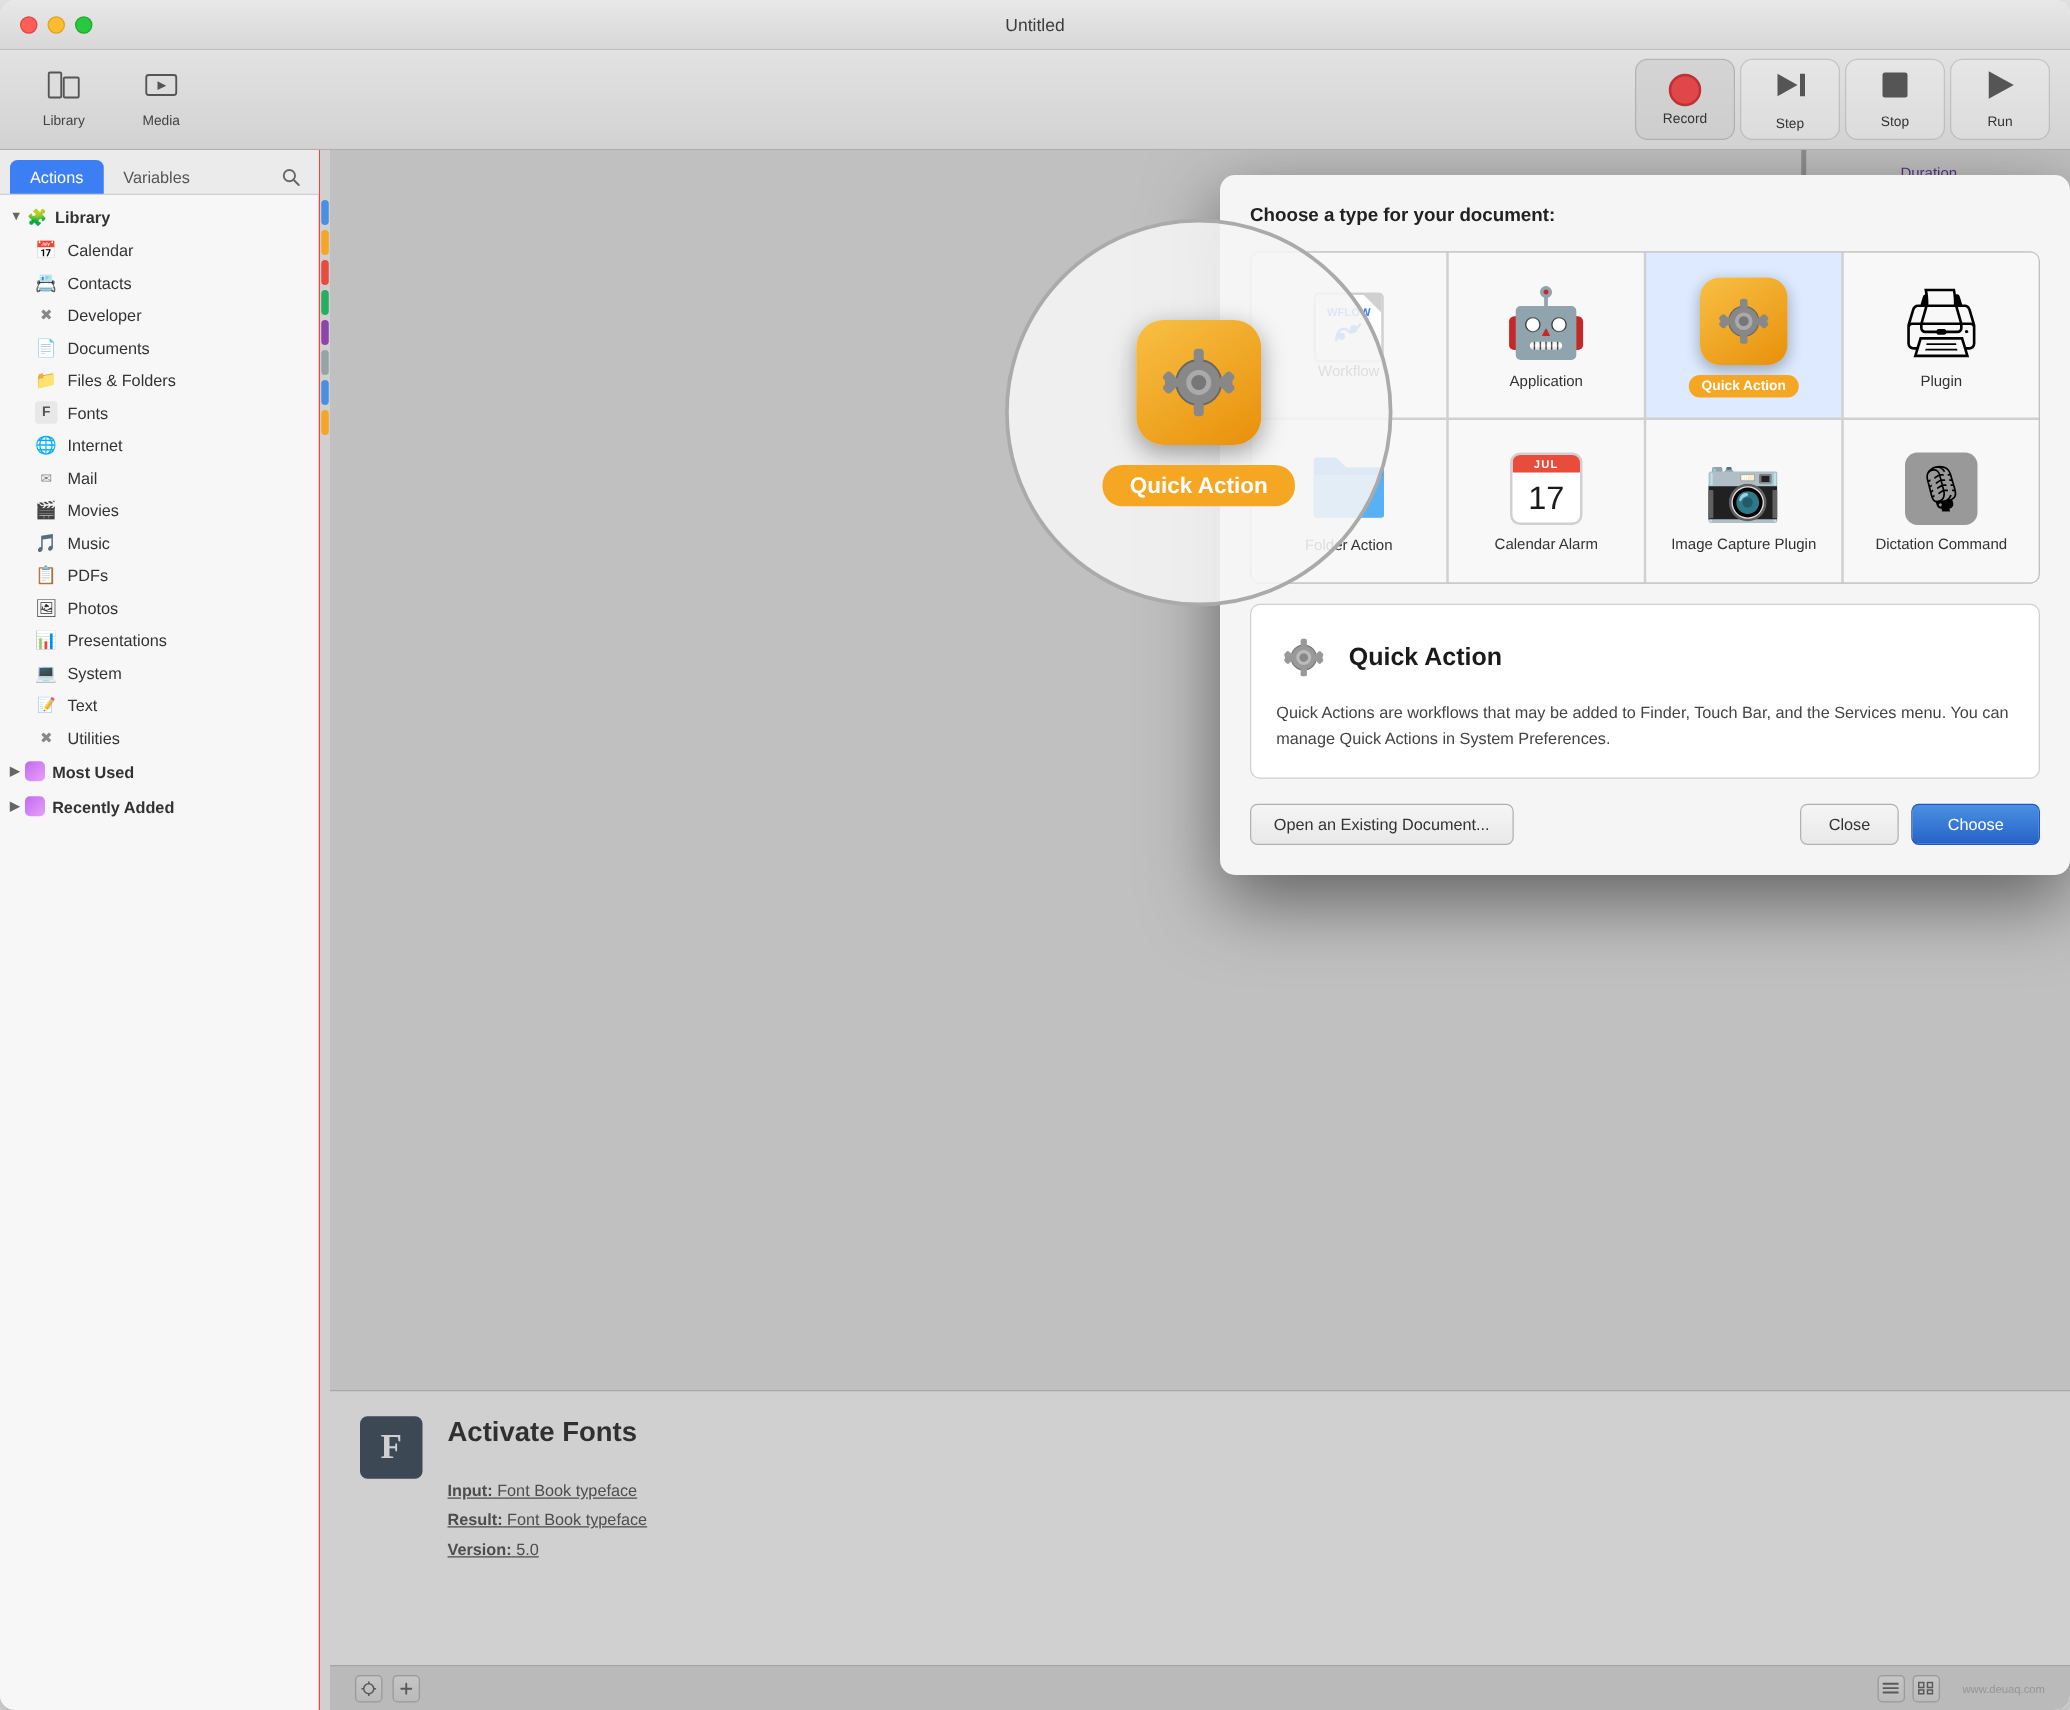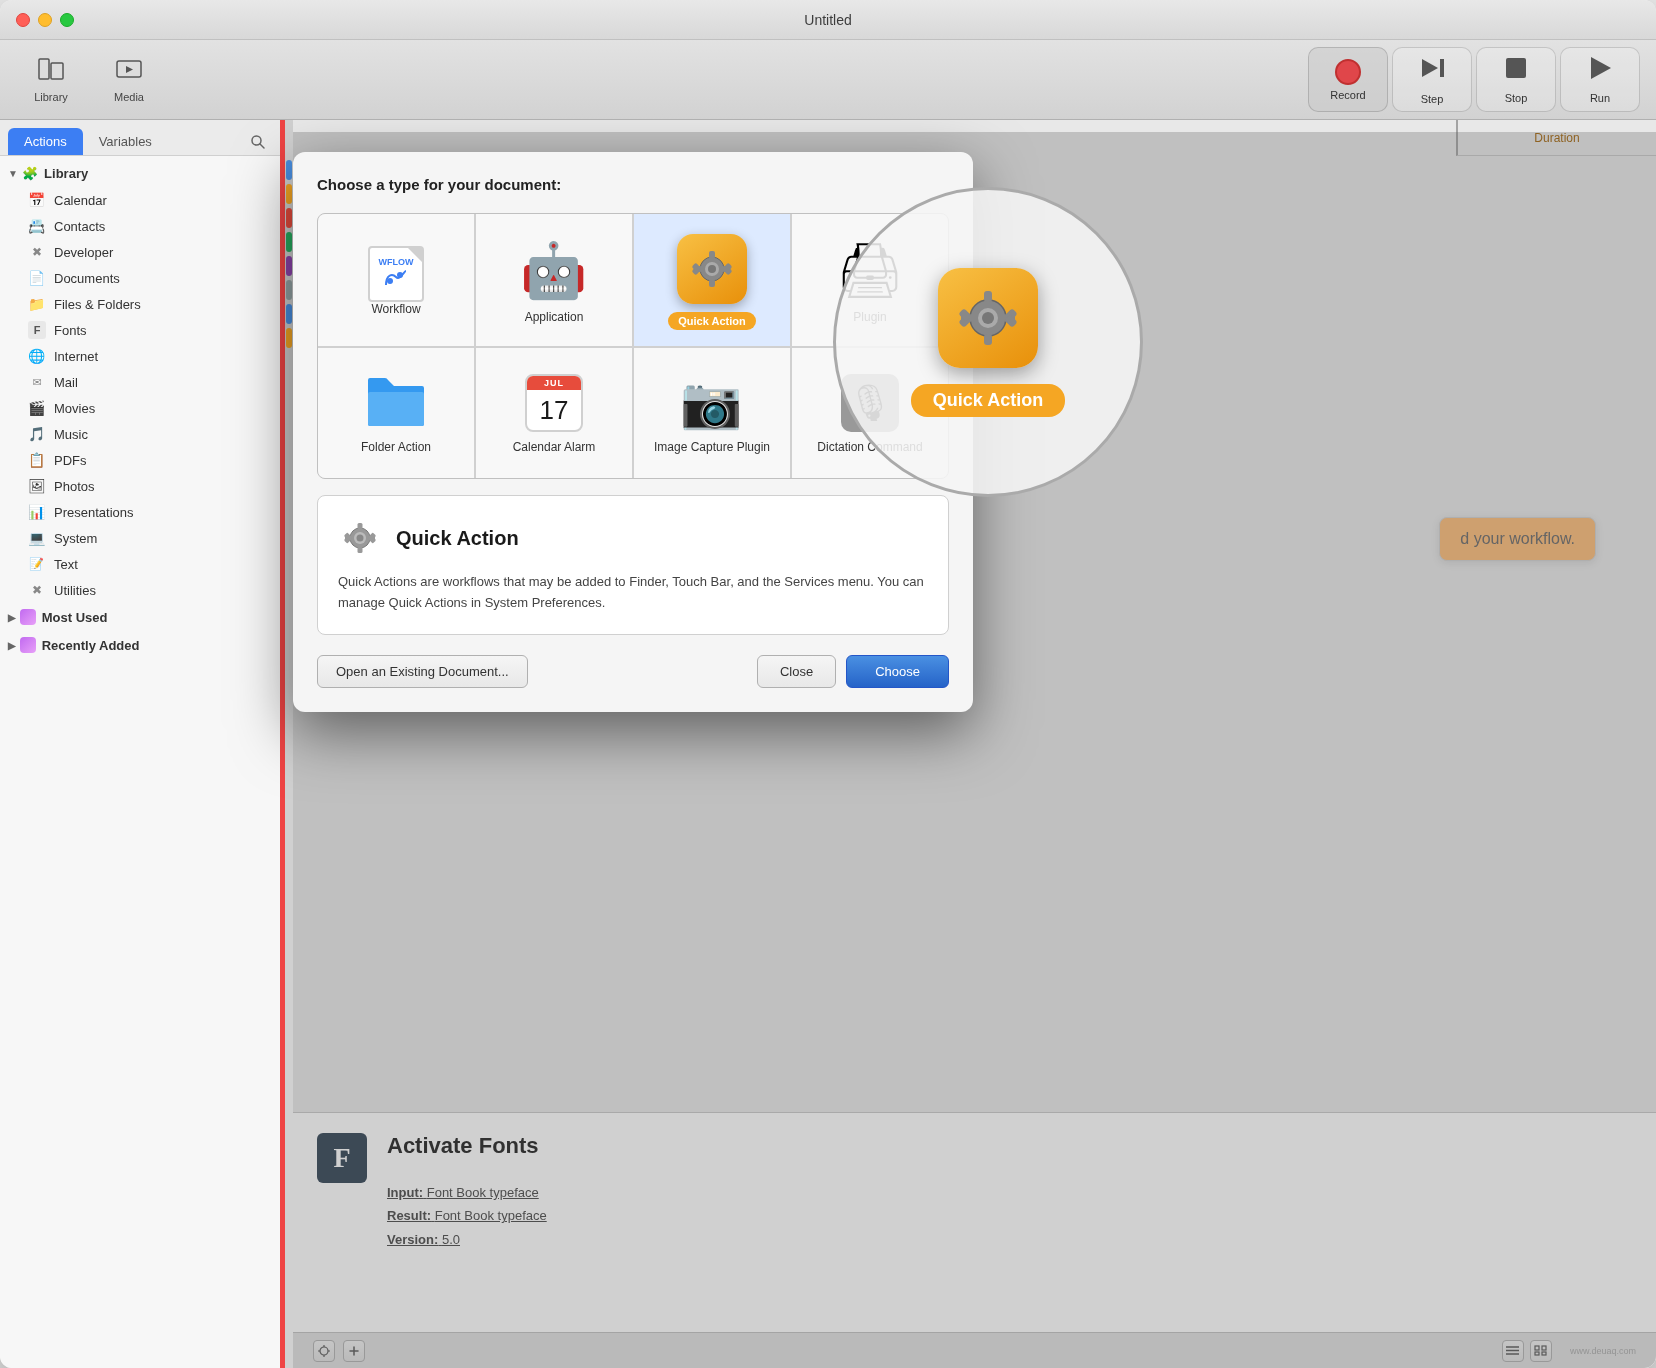--- a/index.html
+++ b/index.html
@@ -121,23 +121,23 @@
 
     
     .main-layout {
       display: flex;
       flex: 1;
       overflow: hidden;
     }
 
     
     .sidebar {
-      width: 285px;
+      width: 256px;
       background: #f7f7f7;
-      border-right: 5px solid #ef4444;
+      border-right: 1px solid #ef4444;
       display: flex;
       flex-direction: column;
       flex-shrink: 0;
     }
 
     .sidebar-tabs {
       display: flex;
       align-items: center;
       padding: 8px 8px 0 8px;
       border-bottom: 1px solid #d0d0d0;
@@ -221,23 +221,22 @@
     .dialog-overlay {
       position: absolute;
       top: 0;
       left: 0;
       right: 0;
       bottom: 0;
       background: rgba(100,100,100,0.3);
       z-index: 100;
       display: flex;
       align-items: flex-start;
-      justify-content: flex-start;
+      justify-content: flex-end;
       padding-top: 0;
-      margin-top: 12px;
     }
 
     .dialog {
       background: #f5f5f5;
       border-radius: 12px;
       box-shadow: 0 20px 60px rgba(0,0,0,0.5);
       width: 680px;
       padding: 24px;
       margin-top: 20px;
     }
@@ -435,32 +434,32 @@
       align-items: center;
       justify-content: center;
       cursor: pointer;
       font-size: 12px;
       color: #555;
     }
 
     
     .duration-col {
       position: absolute;
-      right: 0;
+      right: 15px;
       top: 0;
       width: 200px;
       height: 36px;
       background: #e8e8e8;
       border-bottom: 1px solid #c8c8c8;
-      border-left: 2px solid #a3a3a3;
+      border-left: 4px solid #a3a3a3;
       display: flex;
       align-items: center;
       justify-content: center;
       font-size: 12px;
-      color: #a16207;
+      color: #4c1d95;
       font-weight: 500;
     }
 
     
     .sidebar-wrapper {
       display: flex;
     }
     .sidebar-right-stripe {
       width: 8px;
       background: #d0d0d0;

